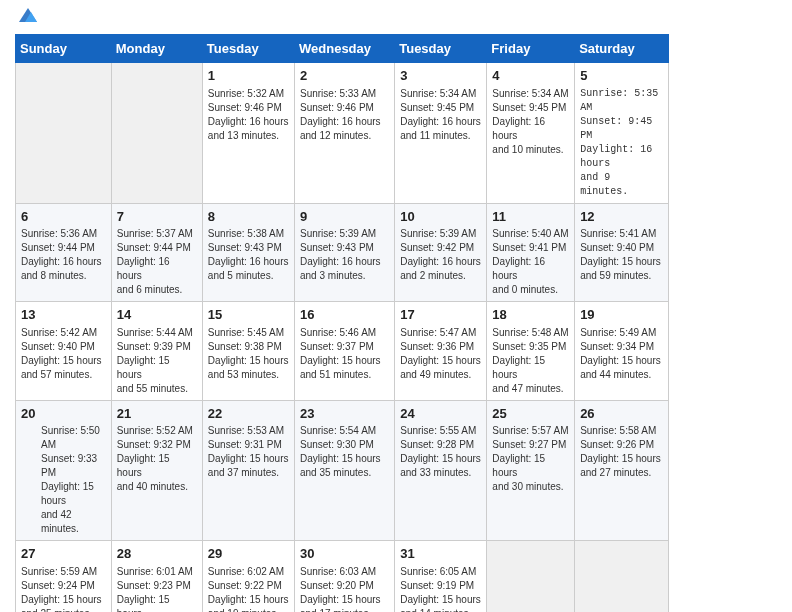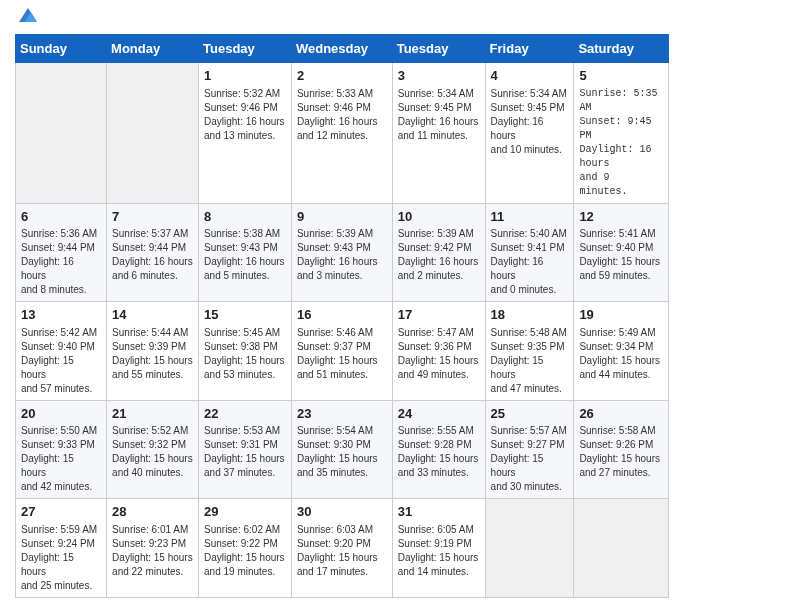--- a/index.html
+++ b/index.html
@@ -275,21 +275,21 @@
             <span class="day-num">19</span>
             <div class="day-info" style="white-space: pre-line;">Sunrise: 5:49 AM
 Sunset: 9:34 PM
 Daylight: 15 hours
 and 44 minutes.</div>
           </td>
         </tr>
         <tr>
           <td style="background: rgb(245, 247, 250);">
             <span class="day-num">20</span>
-            <div class="day-info" style="white-space: pre-line;">Sunrise: 5:50 AM
+            <div class="day-info" style="white-space: pre-line; margin-left: 20px;">Sunrise: 5:50 AM
 Sunset: 9:33 PM
 Daylight: 15 hours
 and 42 minutes.</div>
           </td>
           <td style="background: rgb(245, 247, 250);">
             <span class="day-num">21</span>
             <div class="day-info" style="white-space: pre-line;">Sunrise: 5:52 AM
 Sunset: 9:32 PM
 Daylight: 15 hours
 and 40 minutes.</div>

